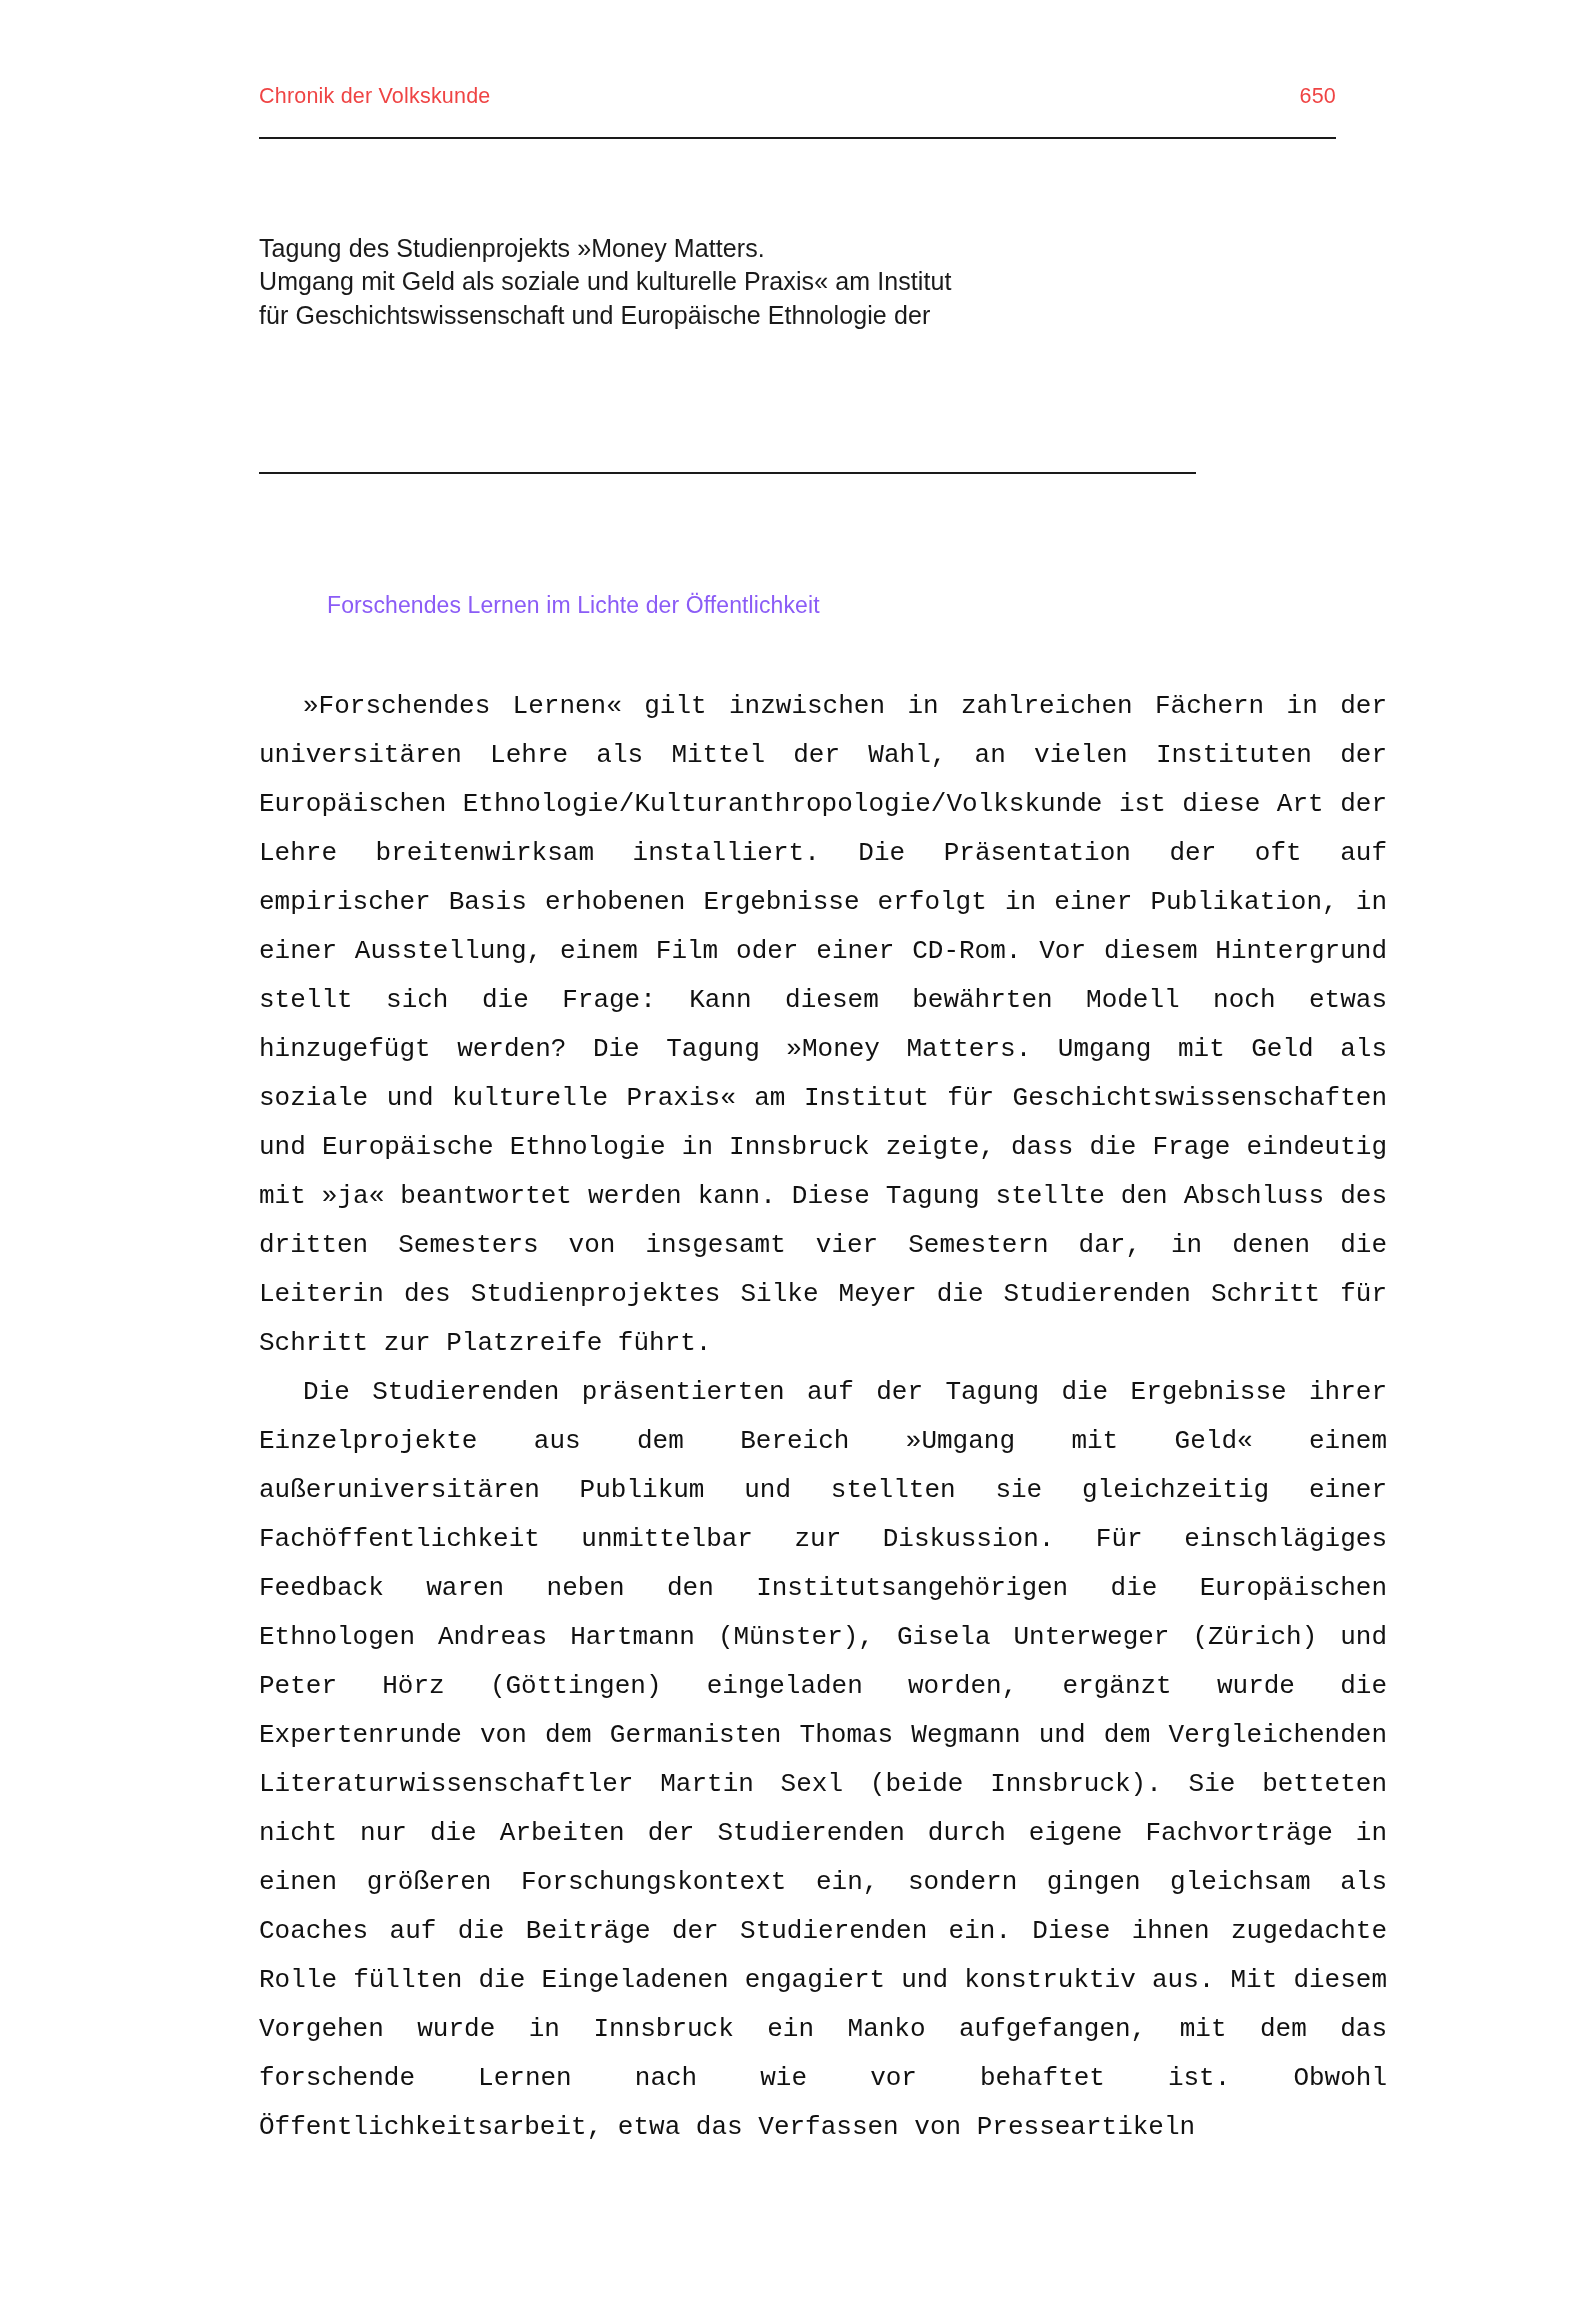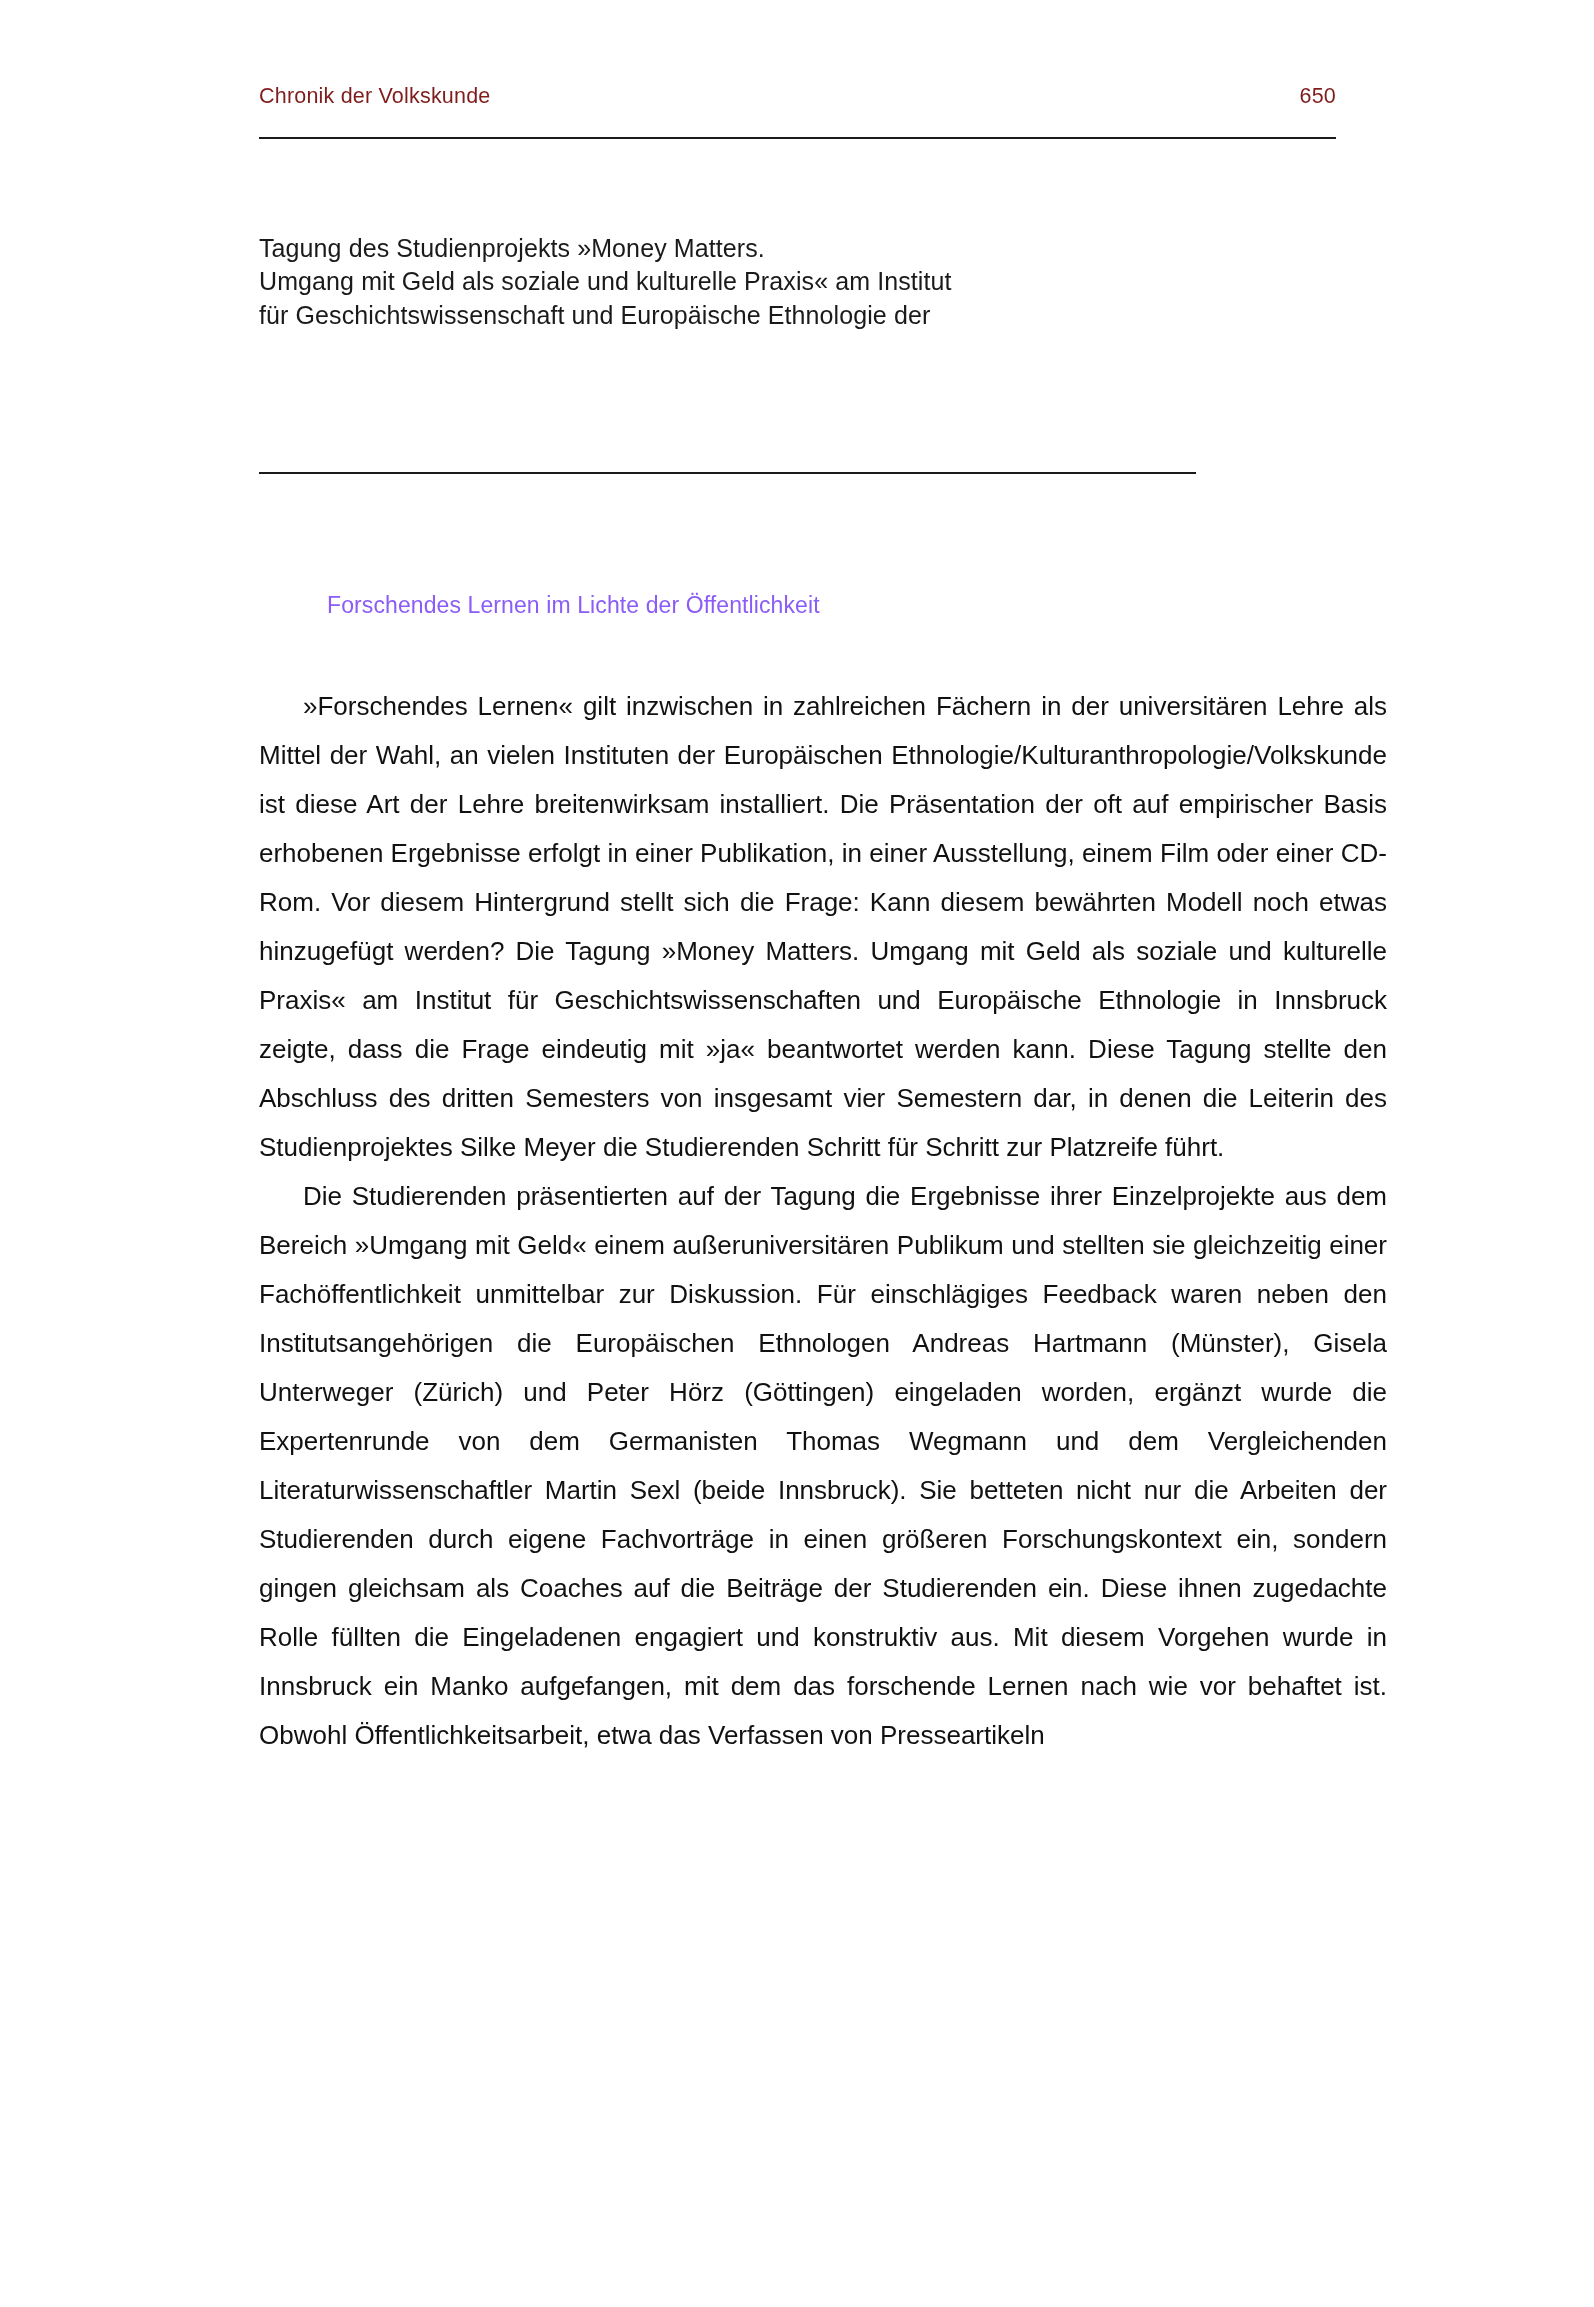--- a/index.html
+++ b/index.html
@@ -24,21 +24,21 @@
     position: absolute;
     left: 259px;
     right: 259px;
     top: 84px;
     display: flex;
     align-items: baseline;
     justify-content: space-between;
     font-family: "Liberation Sans", sans-serif;
     font-size: 21.5px;
     letter-spacing: 0.2px;
-    color: #7f1d1d;
+    color: #ef4444;
   }
   .running-head .rh-title { white-space: nowrap; }
   .running-head .rh-page { white-space: nowrap; }
 
   .rule-head {
     position: absolute;
     left: 259px;
     right: 259px;
     top: 137px;
     height: 1.6px;
@@ -79,21 +79,21 @@
     letter-spacing: 0.1px;
     color: #8b5cf6;
   }
 
   
   .body-text {
     position: absolute;
     left: 259px;
     width: 1128px;
     top: 682px;
-    font-family: Liberation Sans, sans-serif;
+    font-family: Liberation Mono, monospace;
     font-size: 26px;
     line-height: 49px;
     color: #111111;
     text-align: justify;
     text-justify: inter-word;
   }
   .body-text p {
     margin: 0;
     text-indent: 44px;
   }

